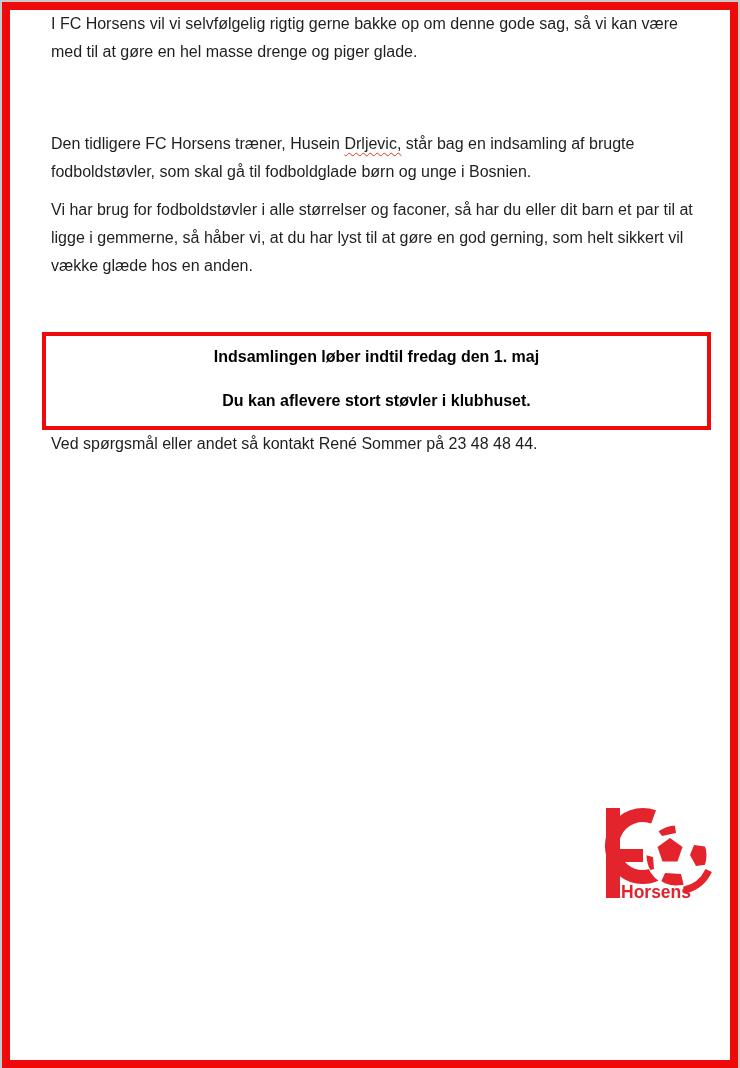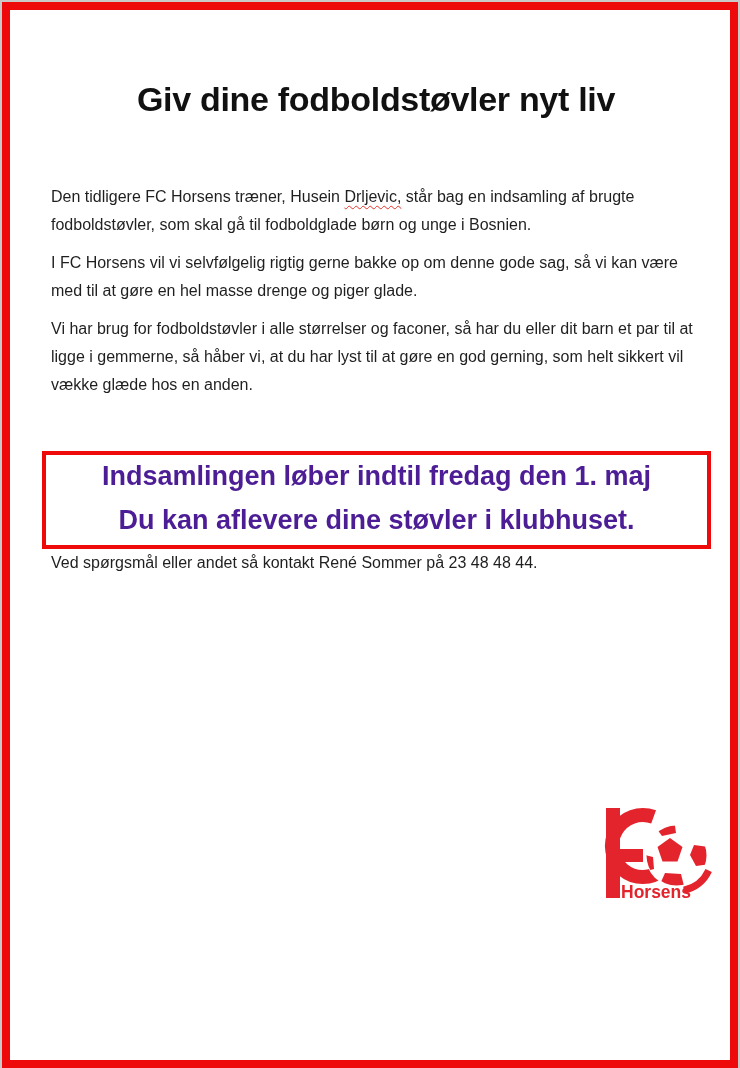--- a/index.html
+++ b/index.html
@@ -52,24 +52,24 @@
     text-underline-offset:3px;
   }
   .highlight-box{
     margin:52px -10px 0 -9px;
     border:4px solid var(--accent_red);
     padding:6px 10px 10px;
     text-align:center;
     background:#fff;
   }
   .box-line{
-    font-size:27px;
+    font-size:16px;
     font-weight:bold;
     line-height:30px;
-    color:#4c1d95;
+    color:#000000;
     margin:0;
   }
   .box-line + .box-line{margin-top:14px;}
   p.hope{margin-top:48px;}
   p.contact{margin-bottom:0;}
   .logo{
     position:absolute;
     top:785px;right:14px;
     width:120px;height:120px;
   }
@@ -81,31 +81,30 @@
     font-weight:bold;
     fill:var(--logo_red);
   }
 </style>
 </head>
 <body>
 
 <div class="page">
   <div class="content">
 
-    <h1 class="doc-title">Giv dine fodboldstøvler nyt liv</h1>
+
+    <p class="body-par">I FC Horsens vil vi selvfølgelig rigtig gerne bakke op om denne gode sag, så vi kan være med til at gøre en hel masse drenge og piger glade.</p>
 
     <p class="body-par intro"><span>Den tidligere FC Horsens træner, Husein </span><span class="misspelled">Drljevic,</span><span> står bag en indsamling af brugte fodboldstøvler, som skal gå til fodboldglade børn og unge i Bosnien.</span></p>
-
-    <p class="body-par">I FC Horsens vil vi selvfølgelig rigtig gerne bakke op om denne gode sag, så vi kan være med til at gøre en hel masse drenge og piger glade.</p>
 
     <p class="body-par">Vi har brug for fodboldstøvler i alle størrelser og faconer, så har du eller dit barn et par til at ligge i gemmerne, så håber vi, at du har lyst til at gøre en god gerning, som helt sikkert vil vække glæde hos en anden.</p>
 
     <div class="highlight-box">
       <p class="box-line">Indsamlingen løber indtil fredag den 1. maj</p>
-      <p class="box-line">Du kan aflevere dine støvler i klubhuset.</p>
+      <p class="box-line">Du kan aflevere stort støvler i klubhuset.</p>
     </div>
 
 
     <p class="body-par contact">Ved spørgsmål eller andet så kontakt René Sommer på 23 48 48 44.</p>
 
   </div>
 
   <svg class="logo" viewBox="0 0 120 120" xmlns="http://www.w3.org/2000/svg">
     <defs>
       <clipPath id="ballclip">

